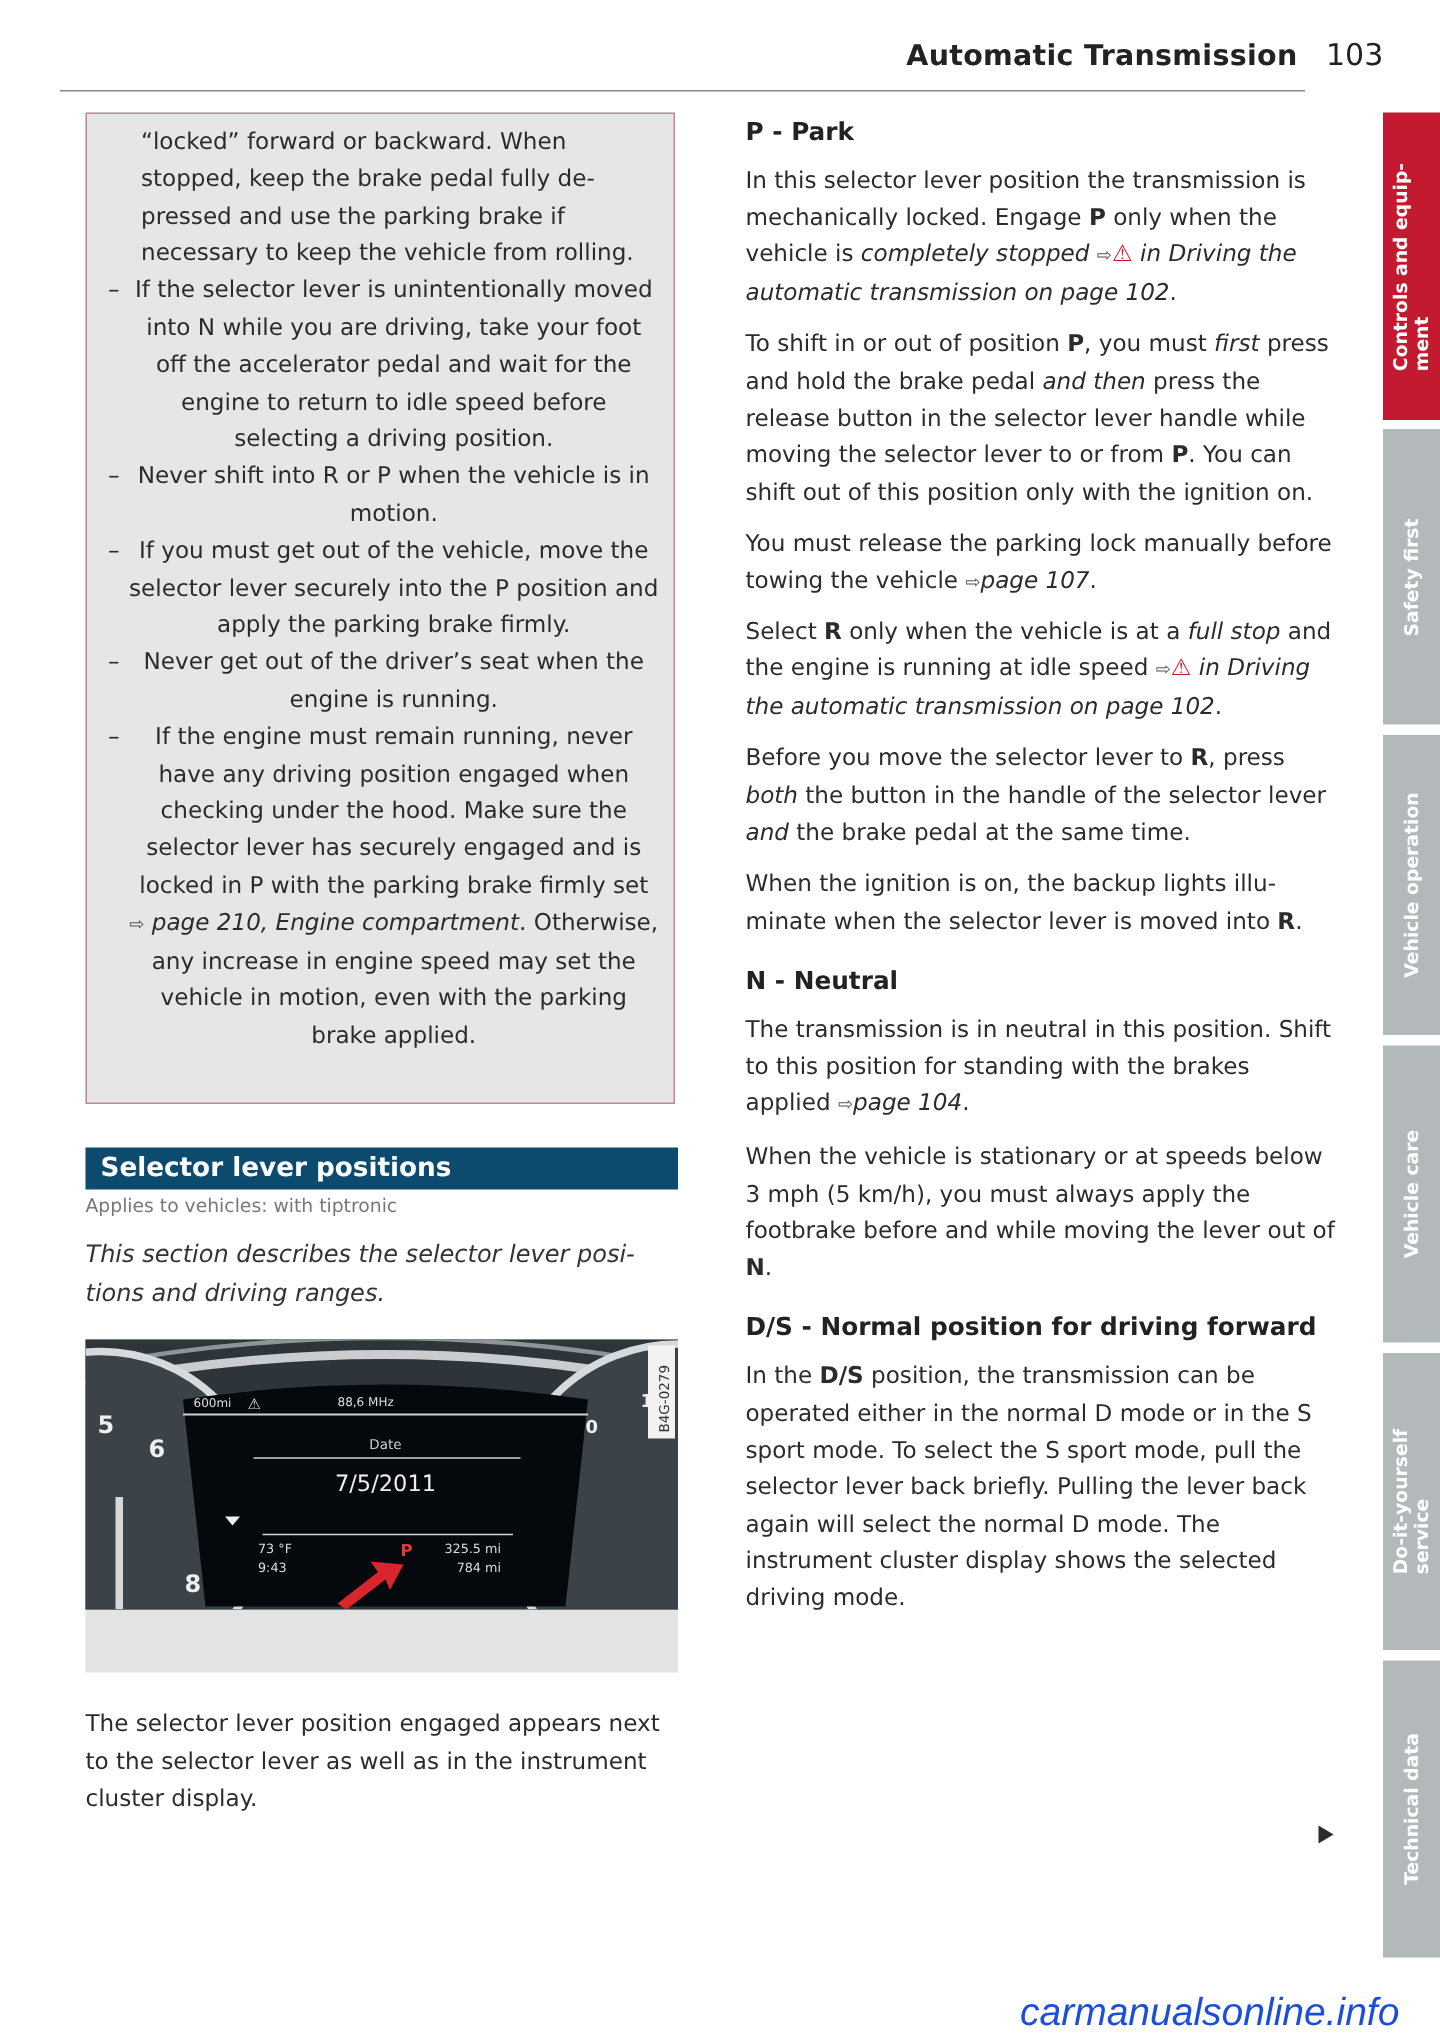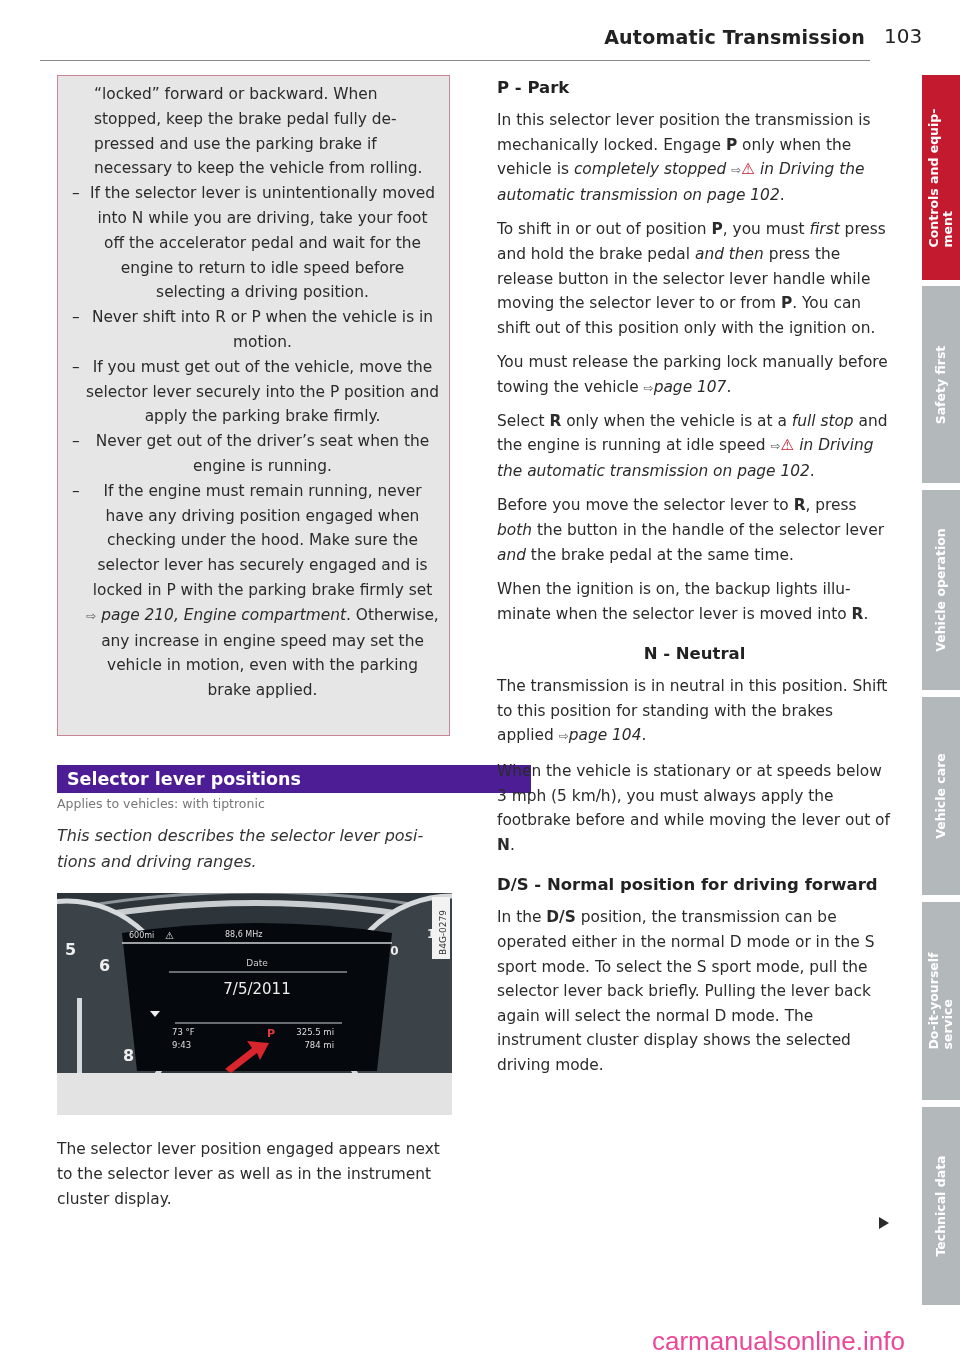--- a/index.html
+++ b/index.html
@@ -25,22 +25,22 @@
     position: absolute; top: 75px; left: 57px; width: 393px; height: 661px;
     background: #e6e6e6; border: 1.5px solid #c98596; box-sizing: border-box;
     padding: 6px 10px 0 14px; font-size: 15.4px; line-height: 24.8px;
   }
   .warning-box .cont { padding-left: 22px; }
   .warning-box ul { list-style: none; margin: 0; padding: 0; text-align: center; }
   .warning-box li { position: relative; padding-left: 14px; }
   .warning-box li::before { content: "\2013"; position: absolute; left: 0; top: 0; }
 
   .section-bar {
-    position: absolute; top: 765px; left: 57px; width: 474px; height: 28px;
-    background: #4c1d95; color: #fff; font-size: 17.5px; font-weight: bold;
+    position: absolute; top: 765px; left: 57px; width: 395px; height: 28px;
+    background: #0c4a6e; color: #fff; font-size: 17.5px; font-weight: bold;
     line-height: 28px; padding-left: 10px; box-sizing: border-box;
   }
   .applies {
     position: absolute; top: 796px; left: 57px; font-size: 12.5px; color: #777;
   }
   .intro {
     position: absolute; top: 823px; left: 57px; width: 395px; font-style: italic;
     font-size: 16px; line-height: 26px; color: #333;
   }
   .figure {
@@ -64,22 +64,23 @@
     position: absolute; left: 922px; width: 38px; background: #b3b8bb;
     color: #fff; font-size: 12.5px; font-weight: bold; line-height: 14px;
   }
   .tab.active { background: #c41a30; }
   .tab .tab-label {
     position: absolute; left: 50%; top: 50%;
     transform: translate(-50%, -50%) rotate(-90deg);
     white-space: nowrap; text-align: left;
   }
   .watermark {
-    position: absolute; top: 1326px; left: 652px; font-size: 26px; color: #ec4899;
+    position: absolute; top: 1326px; left: 680px; font-size: 26px; color: #1d4ed8;
     font-family: "Liberation Sans", sans-serif;
+    font-style: italic;
   }
   .next-arrow {
     position: absolute; top: 1217px; left: 879px; width: 0; height: 0;
     border-top: 6px solid transparent; border-bottom: 6px solid transparent; border-left: 10px solid #2b2b2b;
   }
 </style>
 </head>
 <body>
 
 <div class="header-title">Automatic Transmission</div>
@@ -149,21 +150,21 @@
 <div class="col right-col" style="top: 76px;">
   <h3 class="sub">P - Park</h3>
   <p style="margin-top:8px;"><span>In this selector lever position the transmis­sion is mechanically locked. Engage </span><b>P</b><span> only when the vehicle is </span><i>completely stopped</i> <span class="arrow">⇨</span><span class="warn-tri">⚠</span><i> in Driving the automatic transmission on page 102</i><span>.</span></p>
   <p style="margin-top:10px;"><span>To shift in or out of position </span><b>P</b><span>, you must </span><i>first</i><span> press and hold the brake pedal </span><i>and then</i><span> press the release button in the selector lever handle while moving the selector lever to or from </span><b>P</b><span>. You can shift out of this position only with the ignition on.</span></p>
   <p style="margin-top:10px;"><span>You must release the parking lock manually before towing the vehicle </span><span class="arrow">⇨</span><i>page 107</i><span>.</span></p>
 
   <p style="margin-top:8px;"><span>Select </span><b>R</b><span> only when the vehicle is at a </span><i>full stop</i><span> and the engine is running at idle speed </span><span class="arrow">⇨</span><span class="warn-tri">⚠</span><i> in Driving the automatic transmission on page 102</i><span>.</span></p>
   <p style="margin-top:10px;"><span>Before you move the selector lever to </span><b>R</b><span>, press </span><i>both</i><span> the button in the handle of the selector lever </span><i>and</i><span> the brake pedal at the same time.</span></p>
   <p style="margin-top:10px;"><span>When the ignition is on, the backup lights illu­minate when the selector lever is moved into </span><b>R</b><span>.</span></p>
 
-  <h3 class="sub" style="margin-top:16px;text-align:center;">N - Neutral</h3>
+  <h3 class="sub" style="margin-top:16px;">N - Neutral</h3>
   <p style="margin-top:8px;"><span>The transmission is in neutral in this position. Shift to this position for standing with the brakes applied </span><span class="arrow">⇨</span><i>page 104</i><span>.</span></p>
   <p style="margin-top:10px;"><span>When the vehicle is stationary or at speeds below 3 mph (5 km/h), you must always apply the footbrake before and while moving the lever out of </span><b>N</b><span>.</span></p>
 
   <h3 class="sub" style="margin-top:16px;">D/S - Normal position for driving forward</h3>
   <p style="margin-top:8px;"><span>In the </span><b>D/S</b><span> position, the transmission can be operated either in the normal D mode or in the S sport mode. To select the S sport mode, pull the selector lever back briefly. Pulling the lever back again will select the normal D mode. The instrument cluster display shows the selected driving mode.</span></p>
 </div>
 
 <div class="next-arrow"></div>
 
 <div class="tab active" style="top:75px;height:205px;">

